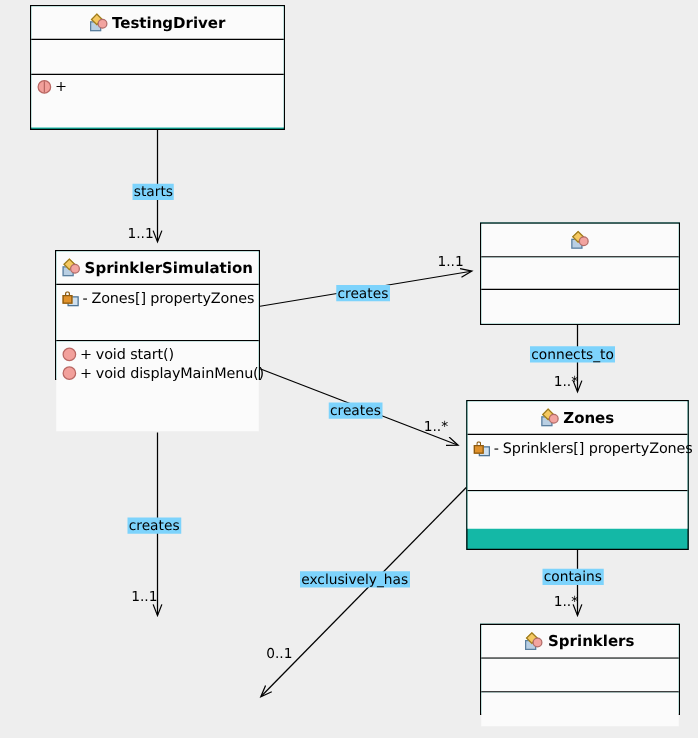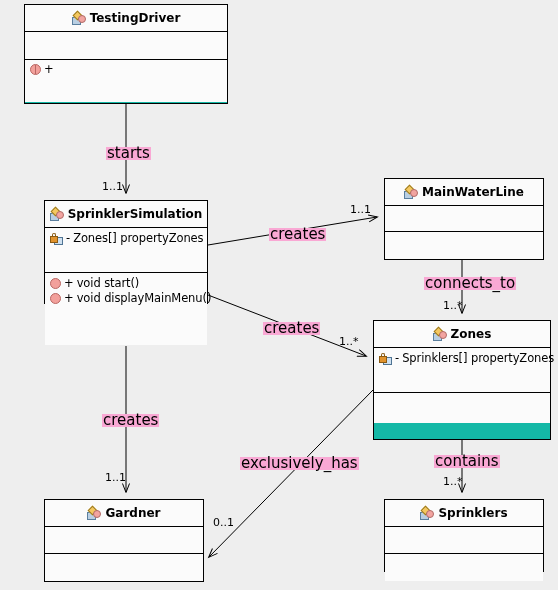--- a/index.html
+++ b/index.html
@@ -161,24 +161,24 @@
   .vis {
     font-size: 11.5px;
     line-height: 13px;
     color: #000;
     flex: none;
   }
 
   
   .edge-label {
     position: absolute;
-    font-size: 15px;
+    font-size: 11px;
     line-height: 13px;
     color: #000000;
-    background: #f9a8d4;
+    background: #7dd3fc;
     white-space: nowrap;
     z-index: 3;
     padding: 0 1px;
   }
   .mult-label {
     position: absolute;
     font-size: 11px;
     line-height: 13px;
     color: #000000;
     background: transparent;
@@ -301,21 +301,20 @@
     </div>
   </div>
 
   <div class="uml-class" style="left:384px; top:178px; width:160px; height:82px;">
     <div class="uml-title">
       <span class="icon-class">
         <span class="sq"></span>
           <span class="di"></span>
           <span class="ci"></span>
       </span>
-      <span>MainWaterLine</span>
     </div>
     <div class="uml-attrs" style="height:26px;"></div>
     <div class="uml-ops" style="height:27px;"></div>
   </div>
 
   <div class="uml-class" style="left:373px; top:320px; width:178px; height:120px;">
     <div class="uml-title">
       <span class="icon-class">
         <span class="sq"></span>
           <span class="di"></span>
@@ -330,39 +329,27 @@
             <span class="lockshackle"></span>
             <span class="lockbody"></span>
         </span>
         <span class="vis">-</span>
         <span class="mtext">Sprinklers[] propertyZones</span>
       </div>
     </div>
     <div class="uml-ops" style="height:30px;"></div>
   </div>
 
-  <div class="uml-class" style="left:44px; top:499px; width:160px; height:83px;">
-    <div class="uml-title">
-      <span class="icon-class">
-        <span class="sq"></span>
-          <span class="di"></span>
-          <span class="ci"></span>
-      </span>
-      <span>Gardner</span>
+
+  <div class="uml-class" style="left:384px; top:499px; width:160px; height:73px;">
+    <div class="uml-title">
+      <span class="icon-class">
+        <span class="sq"></span>
+          <span class="di"></span>
+          <span class="ci"></span>
+      </span>
+      <span>Sprinklers</span>
     </div>
     <div class="uml-attrs" style="height:27px;"></div>
     <div class="uml-ops" style="height:27px;"></div>
   </div>
 
-  <div class="uml-class" style="left:384px; top:499px; width:160px; height:73px;">
-    <div class="uml-title">
-      <span class="icon-class">
-        <span class="sq"></span>
-          <span class="di"></span>
-          <span class="ci"></span>
-      </span>
-      <span>Sprinklers</span>
-    </div>
-    <div class="uml-attrs" style="height:27px;"></div>
-    <div class="uml-ops" style="height:27px;"></div>
-  </div>
-
 </div>
 
 </body></html>

